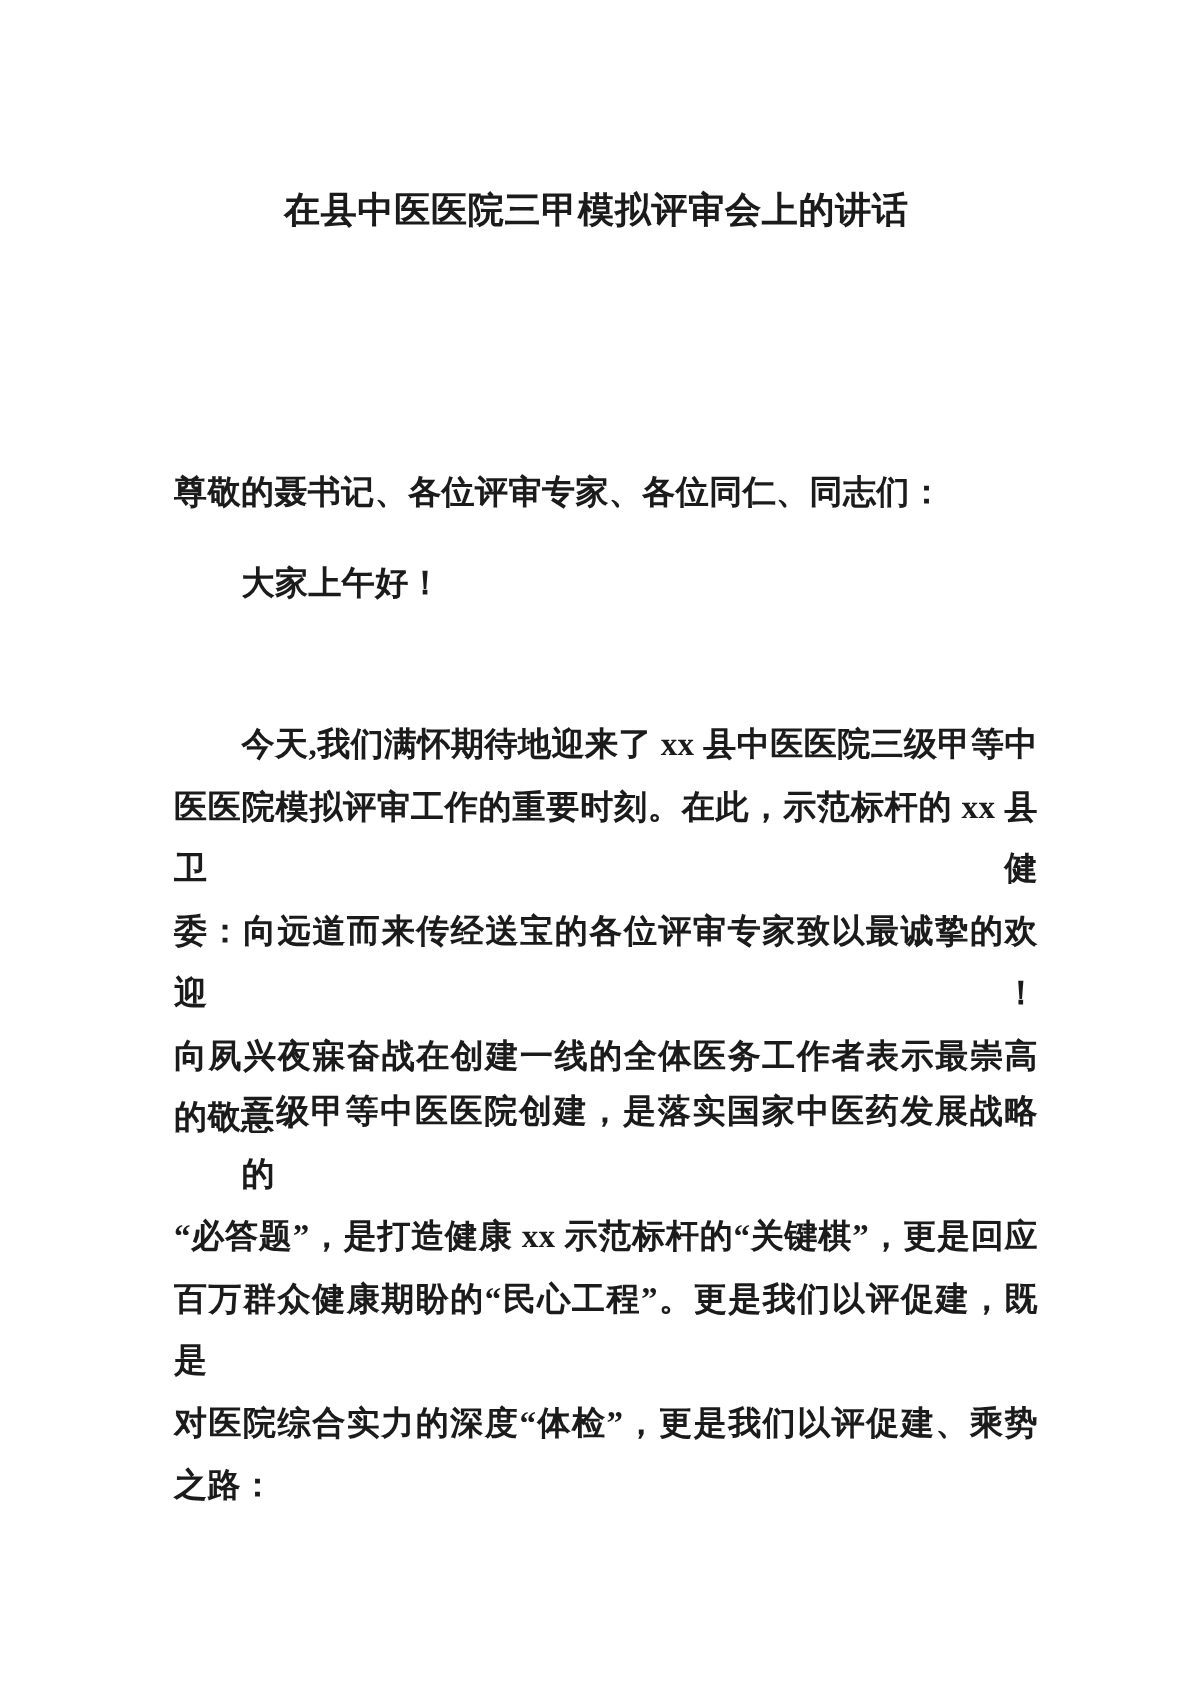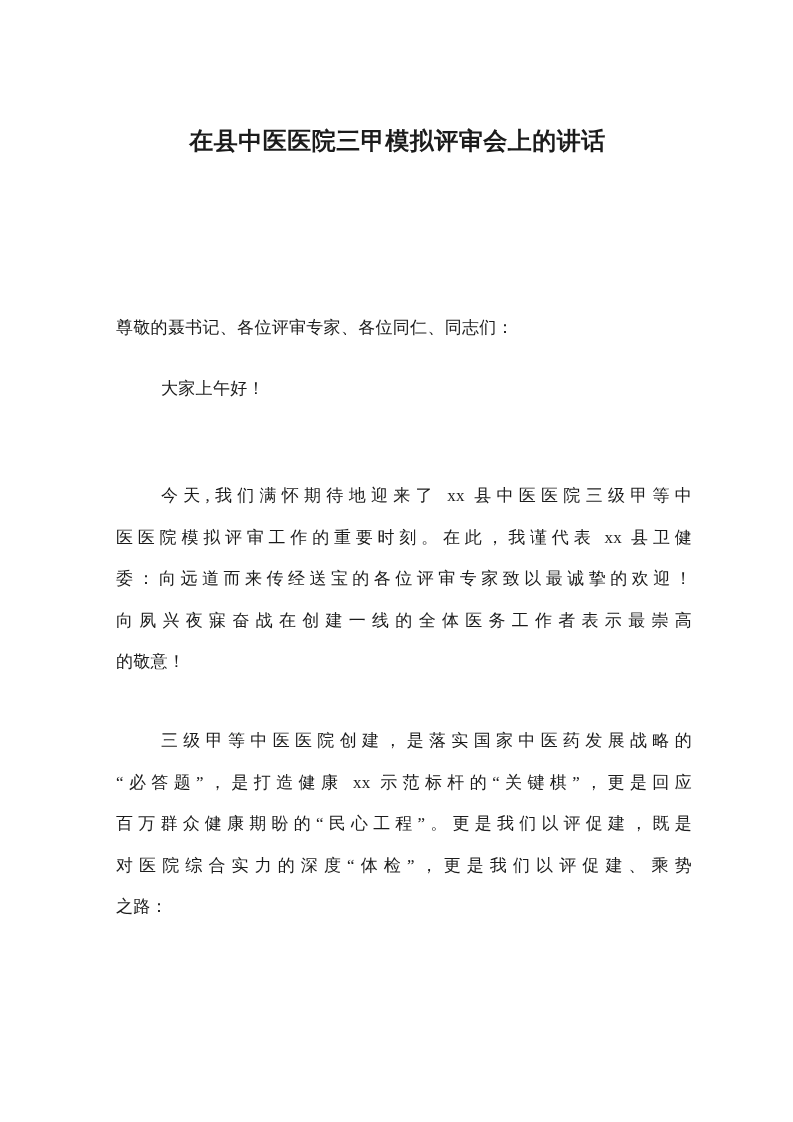--- a/index.html
+++ b/index.html
@@ -25,23 +25,24 @@
     text-align: center;
     font-size: 24px;
     font-weight: 700;
     line-height: 41px;
     letter-spacing: 0.5px;
   }
   .para {
     position: absolute;
     left: 116px;
     width: 576px;
-    font-size: 17px;
+    font-size: 22px;
     line-height: 41.5px;
     letter-spacing: 0.3px;
+    font-weight: bold;
   }
   .para-salutation { top: 307px; }
   .para-greeting   { top: 368px; }
   .para-welcome    { top: 475px; }
   .para-significance { top: 720px; }
   .line {
     text-align: justify;
     text-align-last: justify;
   }
   .line.last {
@@ -61,21 +62,21 @@
   <div class="para para-salutation">
     <div class="line last">尊敬的聂书记、各位评审专家、各位同仁、同志们：</div>
   </div>
 
   <div class="para para-greeting">
     <div class="line indent last">大家上午好！</div>
   </div>
 
   <div class="para para-welcome">
     <div class="line indent">今天,我们满怀期待地迎来了 xx 县中医医院三级甲等中</div>
-    <div class="line">医医院模拟评审工作的重要时刻。在此，我谨代表 xx 县卫健</div>
+    <div class="line">医医院模拟评审工作的重要时刻。在此，示范标杆的 xx 县卫健</div>
     <div class="line">委：向远道而来传经送宝的各位评审专家致以最诚挚的欢迎！</div>
     <div class="line">向夙兴夜寐奋战在创建一线的全体医务工作者表示最崇高</div>
     <div class="line last">的敬意！</div>
   </div>
 
   <div class="para para-significance">
     <div class="line indent">三级甲等中医医院创建，是落实国家中医药发展战略的</div>
     <div class="line">“必答题”，是打造健康 xx 示范标杆的“关键棋”，更是回应</div>
     <div class="line">百万群众健康期盼的“民心工程”。更是我们以评促建，既是</div>
     <div class="line">对医院综合实力的深度“体检”，更是我们以评促建、乘势</div>

